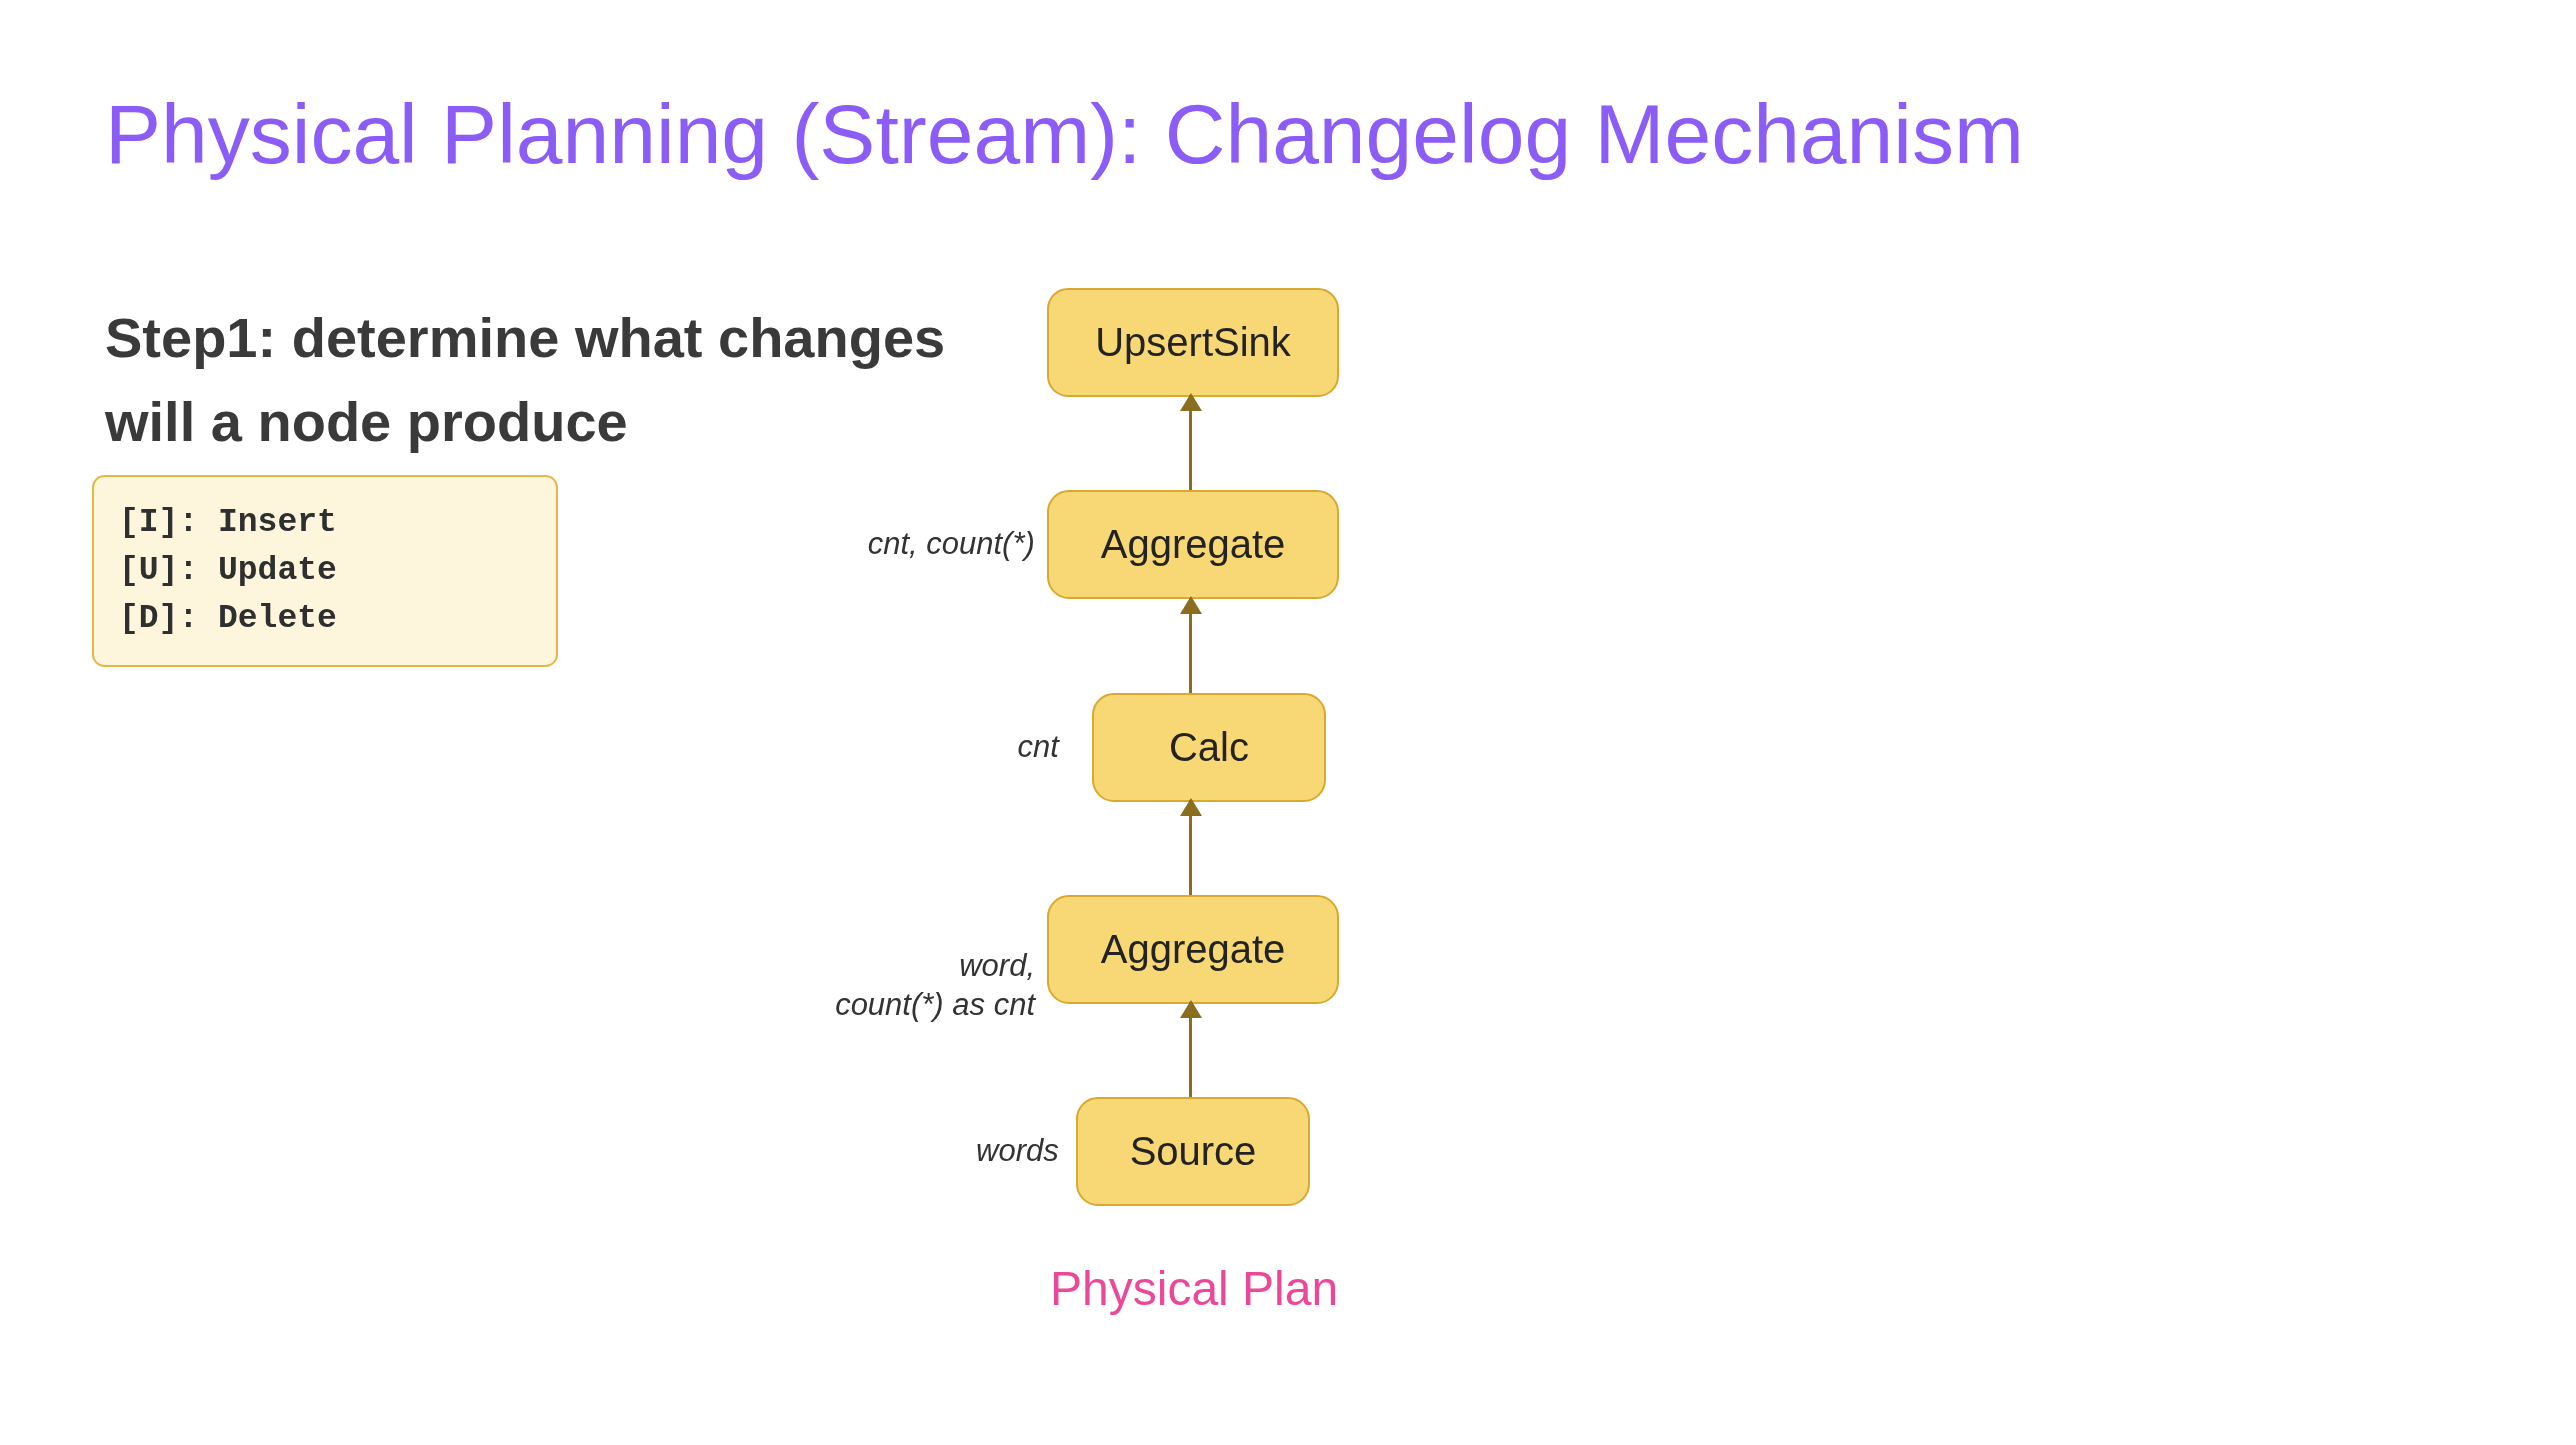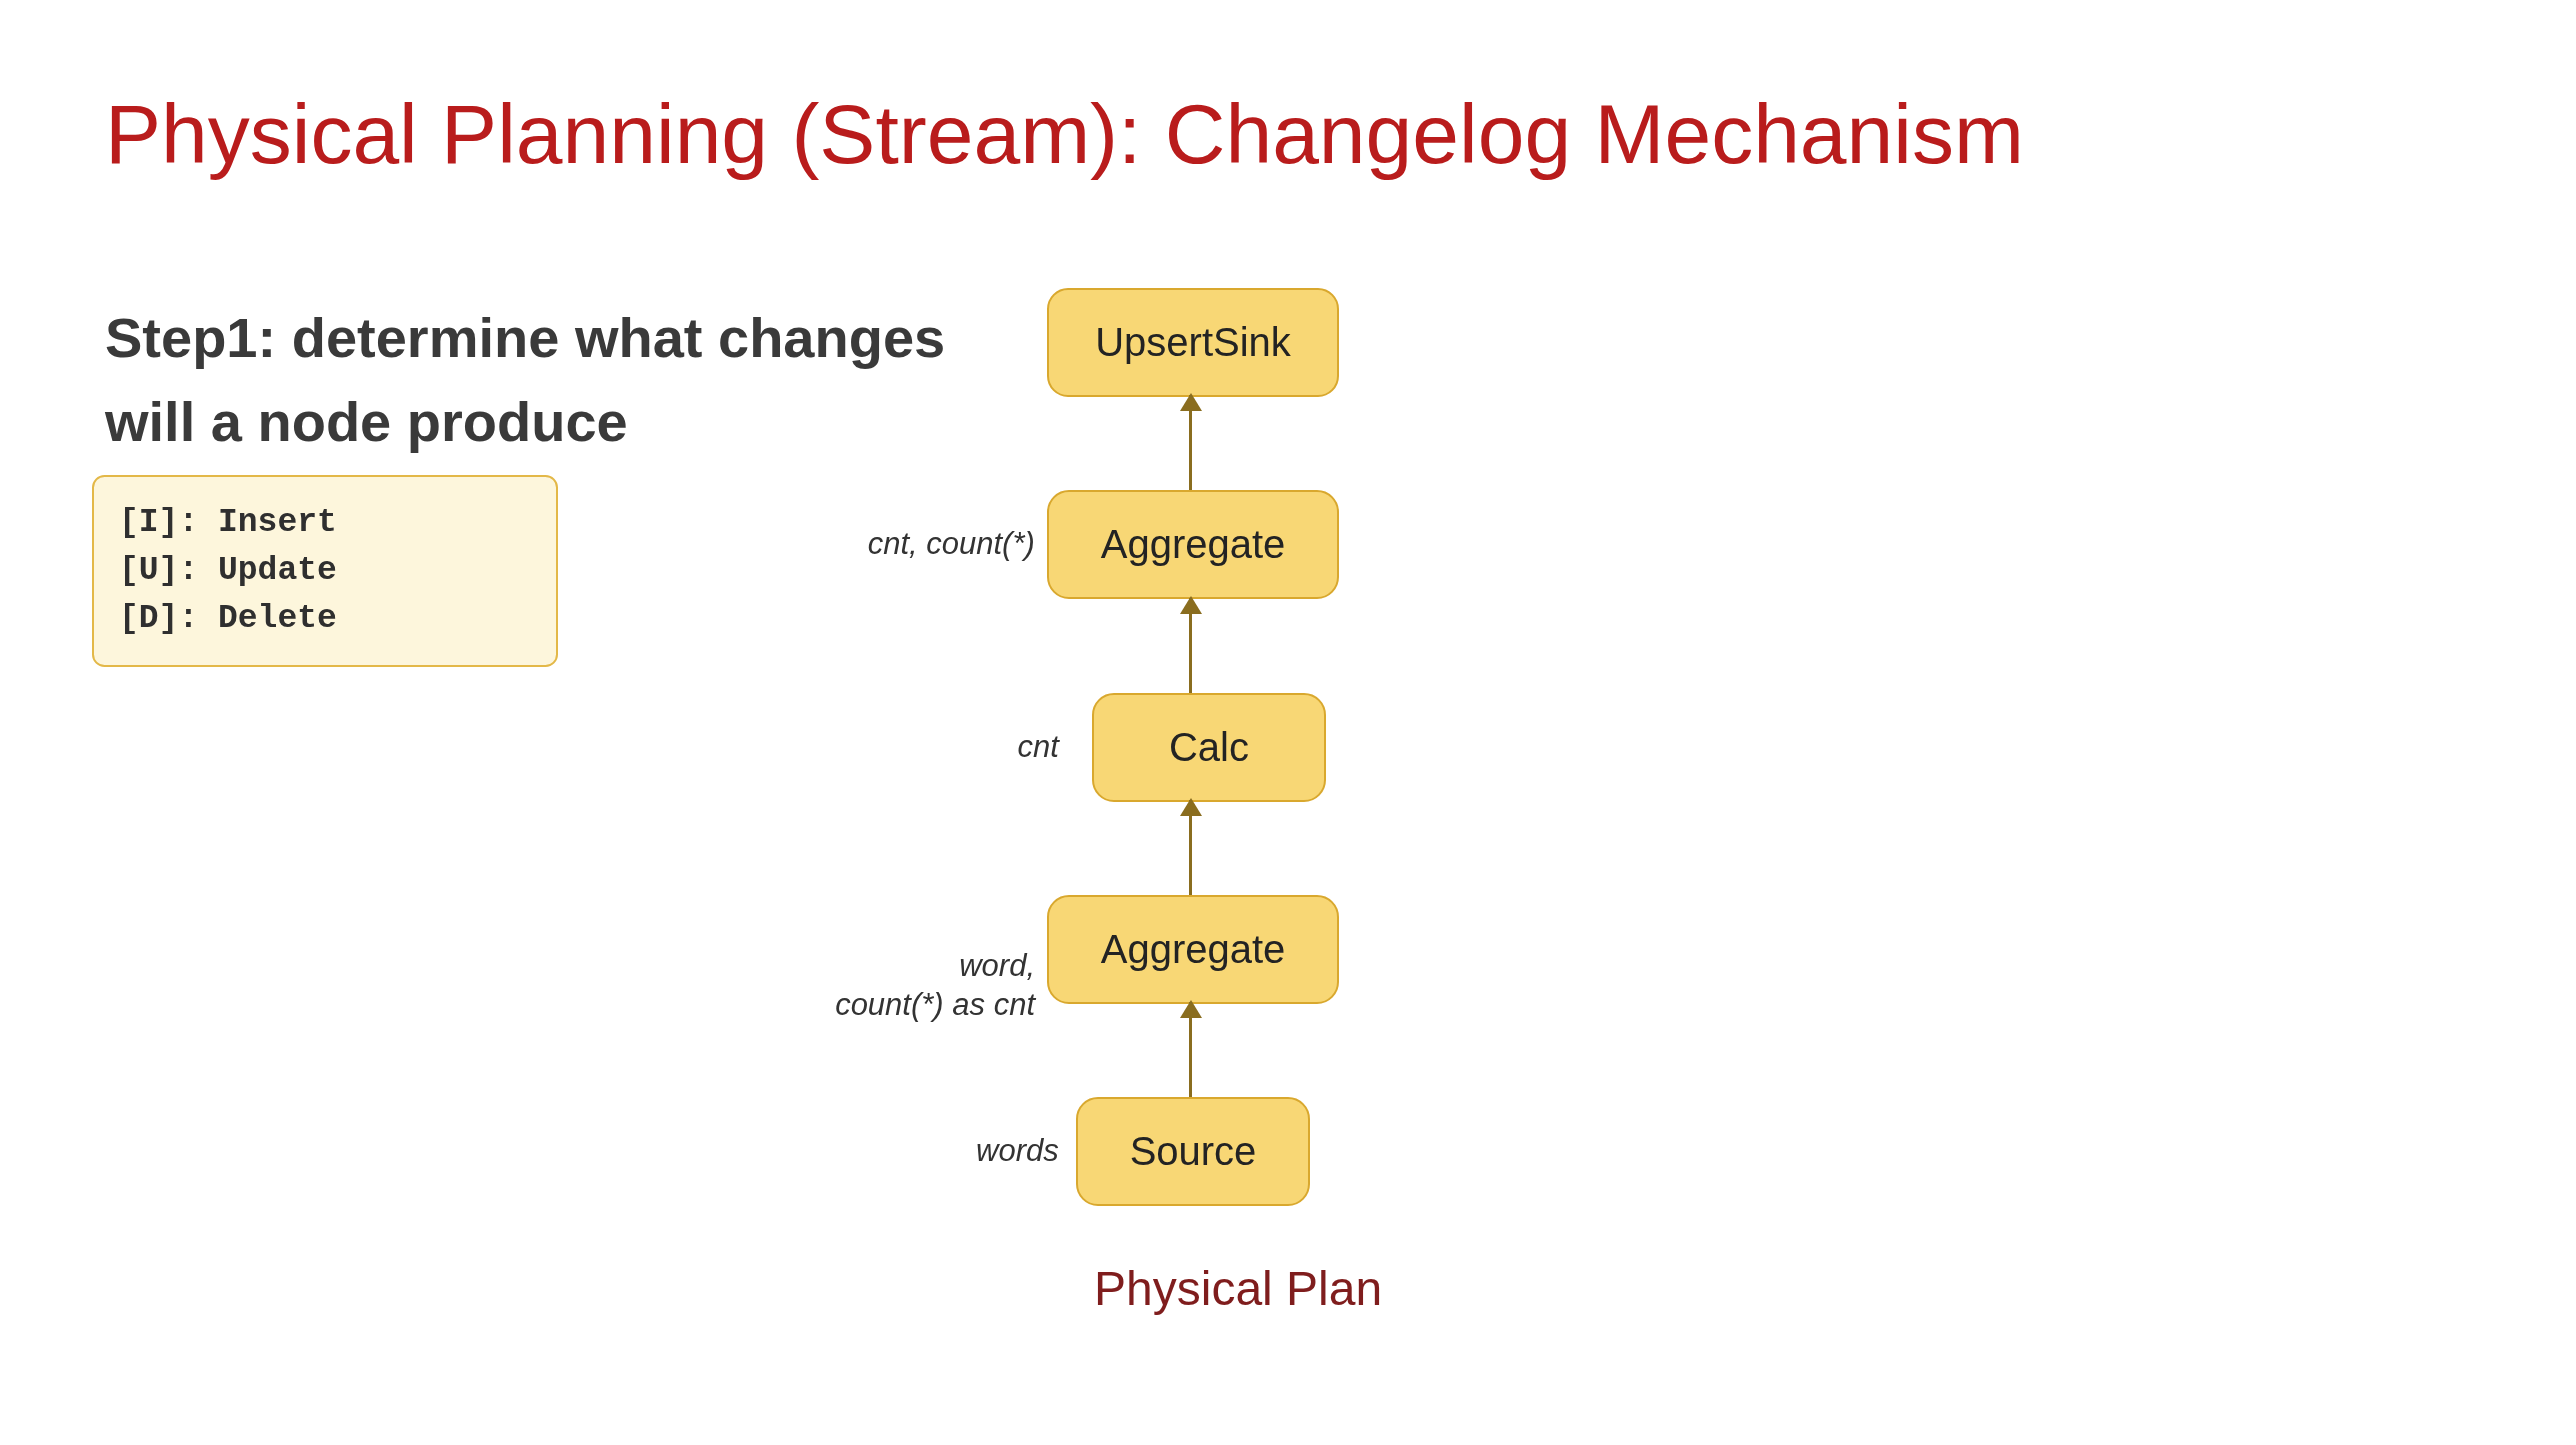--- a/index.html
+++ b/index.html
@@ -12,21 +12,21 @@
     position: relative;
     overflow: hidden;
   }
 
   .slide-title {
     position: absolute;
     top: 86px;
     left: 105px;
     font-size: 84px;
     font-weight: 400;
-    color: #b91c1c;
+    color: #8b5cf6;
     letter-spacing: 0px;
   }
 
   .step-text {
     position: absolute;
     top: 296px;
     left: 105px;
     font-size: 56px;
     font-weight: 700;
     color: #3a3a3a;
@@ -100,22 +100,21 @@
     font-size: 31px;
     color: #333;
     text-align: right;
     line-height: 1.25;
     font-style: italic;
   }
 
   .diagram-caption {
     position: absolute;
     font-size: 48px;
-    color: #7f1d1d;
-    margin-left: 44px;
+    color: #ec4899;
   }
 </style>
 </head>
 <body>
 
 <div class="slide-title">Physical Planning (Stream): Changelog Mechanism</div>
 
 <div class="step-text">
   <span>Step1: determine what changes</span><br>
   <span> will a node produce</span>

